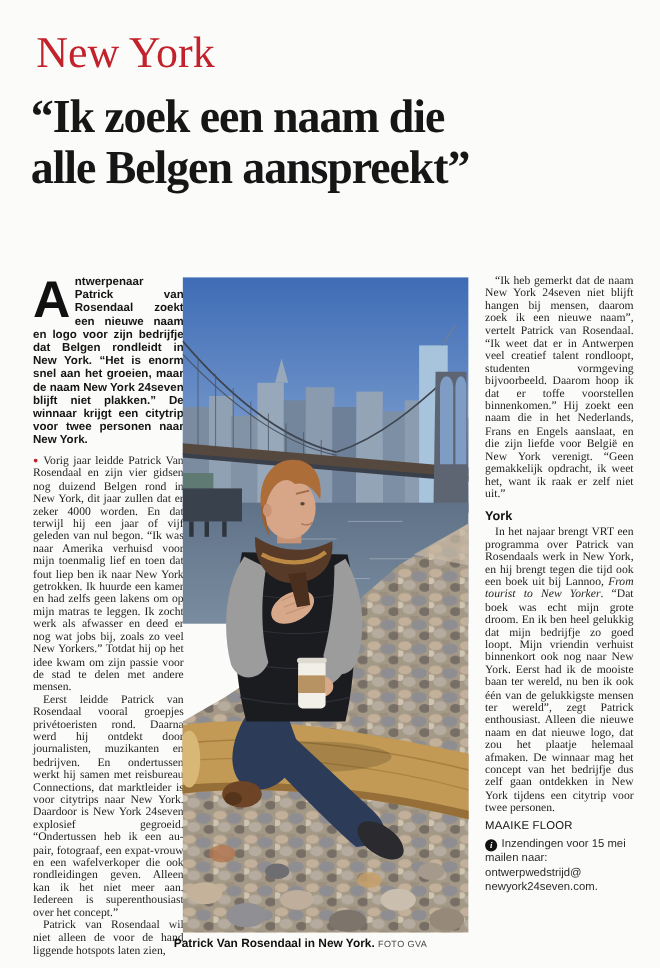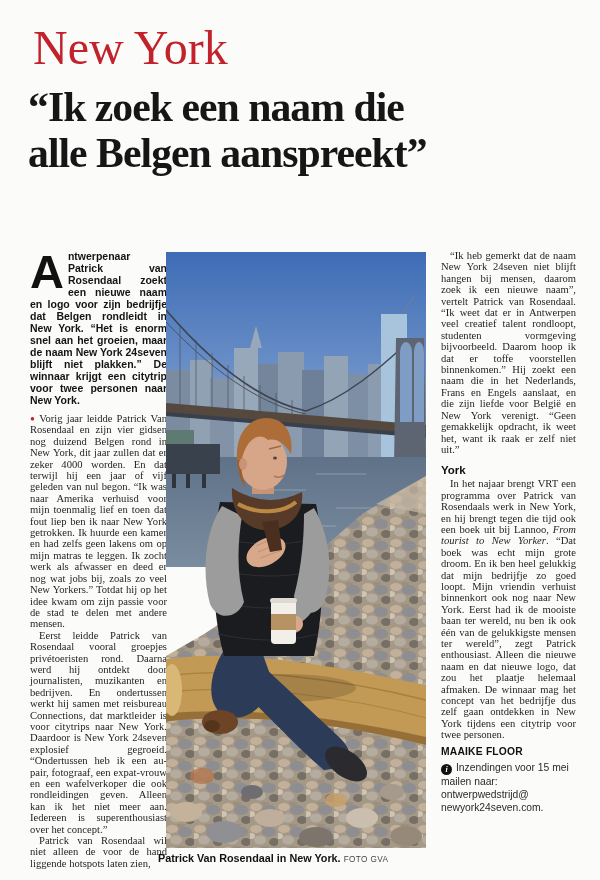--- a/index.html
+++ b/index.html
@@ -8,21 +8,21 @@
     position:relative; width:600px; height:880px; margin:0 auto;
     background:#fbfbfa; overflow:hidden; color:#1f1f1f;
   }
   .credit-line {
     position:absolute; top:5px; left:0; width:100%;
     text-align:center; font-family:"Liberation Sans", sans-serif;
     font-size:11.5px; color:#9a9a9a; letter-spacing:.3px;
   }
   .kicker {
     position:absolute; top:26px; left:33px;
-    font-family:"Liberation Serif", serif; font-size:48px; line-height:44px;
+    font-family:"Liberation Serif", serif; font-size:40px; line-height:44px;
     color:#c2222b; font-weight:400;
   }
   .headline {
     position:absolute; top:84px; left:28px; width:560px;
     font-family:"Liberation Serif", serif; font-weight:800;
     font-size:43px; line-height:46px; color:#161616; letter-spacing:-1px;
     transform:scaleX(.97); transform-origin:left top;
   }
   .subheadline {
     position:absolute; top:205px; left:32px; width:560px;
@@ -45,21 +45,21 @@
   }
   .body-para.first { margin-top:7px; }
   .body-para.indent { text-indent:9px; }
   .bullet { color:#c2222b; font-size:8px; vertical-align:1px; padding-right:3px; }
   .ital { font-style:italic; }
   .section-head {
     font-family:"Liberation Sans", sans-serif; font-weight:700;
     font-size:11.5px; color:#111; margin:9px 0 2px 0; text-align:left;
   }
   .byline {
-    font-family:"Liberation Sans", sans-serif; font-weight:700;
+    font-family:"Liberation Sans", sans-serif; font-weight:400;
     font-size:10.3px; color:#111; margin-top:5px; text-align:left; letter-spacing:.2px;
   }
   .info-block {
     margin-top:4px; font-family:"Liberation Sans", sans-serif;
     font-size:10.3px; line-height:13px; color:#2a2a2a; text-align:left;
   }
   .info-icon {
     display:inline-block; width:11px; height:11px; border-radius:50%;
     background:#111; color:#fff; font-weight:700; font-size:8px;
     text-align:center; line-height:11px; margin-right:4px;

